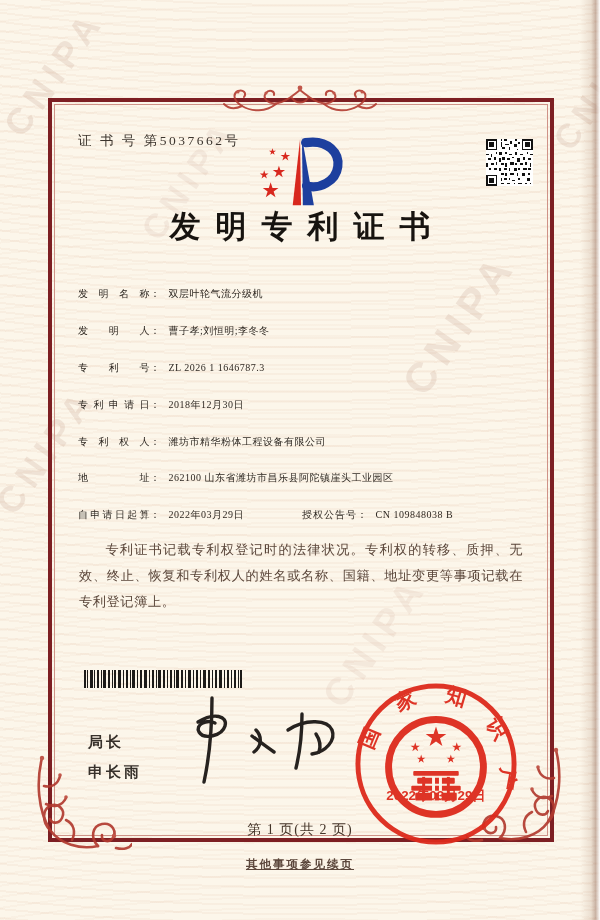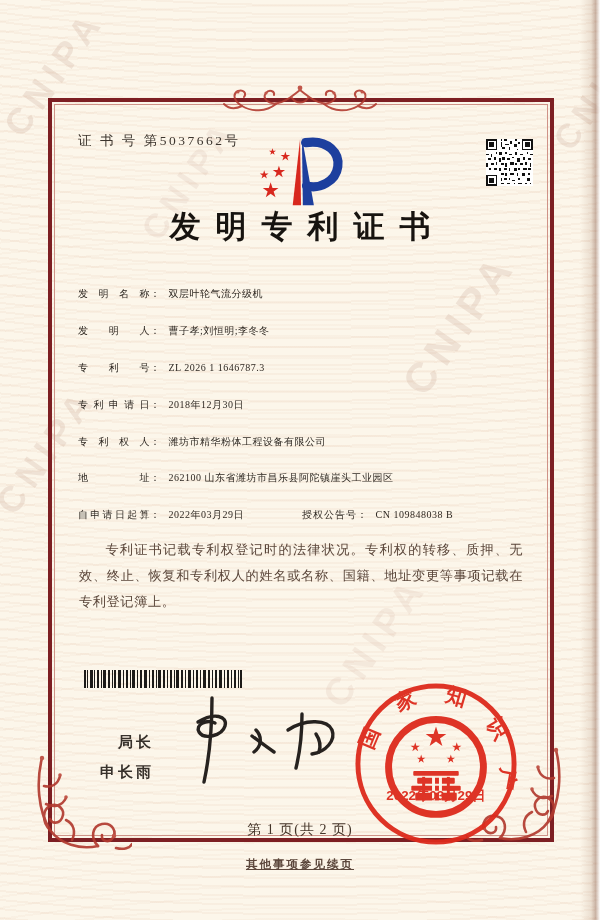--- a/index.html
+++ b/index.html
@@ -52,22 +52,22 @@
   .fcolon{display:inline-block;}
   .fvalue{display:inline-block;margin-left:8px;}
   .fvalue2-label{display:inline-block;margin-left:58px;letter-spacing:1px;}
   .paragraphs{
     position:absolute;left:79px;top:537px;width:444px;
     font-size:13.2px;line-height:26px;color:#5a463a;text-align:justify;letter-spacing:0.6px;
   }
   .paragraphs p{margin:0;text-indent:2em;}
   .barcode{position:absolute;left:84px;top:670px;}
   .officer{
-    position:absolute;left:100px;top:727px;font-family:"Liberation Sans",sans-serif;
-    font-weight:bold;font-size:15px;color:#38322c;letter-spacing:3px;line-height:30px;text-align:right;
+    position:absolute;left:88px;top:727px;font-family:"Liberation Sans",sans-serif;
+    font-weight:bold;font-size:15px;color:#38322c;letter-spacing:3px;line-height:30px;
   }
   .signature{position:absolute;left:168px;top:688px;}
   .seal{position:absolute;left:352px;top:680px;opacity:0.95;}
   .page-info{
     position:absolute;left:0;top:821px;width:600px;text-align:center;
     font-size:14px;color:#443428;letter-spacing:1px;
   }
   .footer-note{
     position:absolute;left:0;top:857px;width:600px;text-align:center;
     font-size:11.5px;font-weight:bold;color:#5c473c;letter-spacing:2px;text-decoration:underline;

